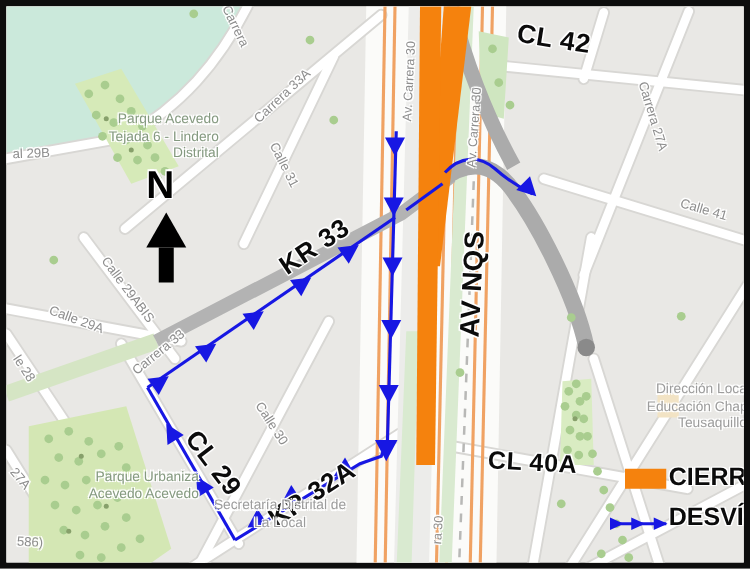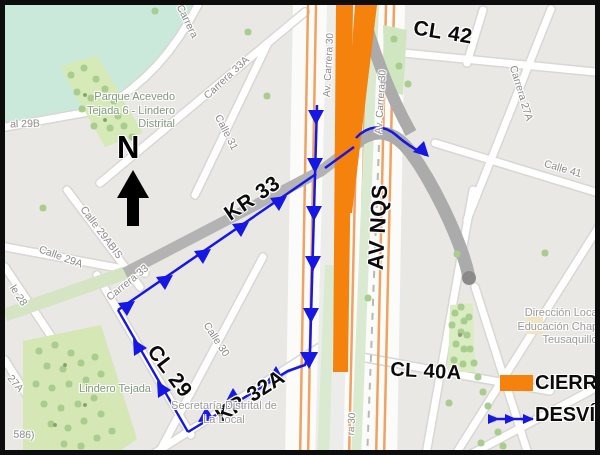--- a/index.html
+++ b/index.html
@@ -261,21 +261,22 @@
   <div class="lbl lbl-road" style="left:323px;top:60px;--r:-87deg;font-size:10px">Av. Carrera 30</div>
   <div class="lbl lbl-road" style="left:375px;top:97px;--r:-86deg;font-size:10px">Av. Carrera 30</div>
   <div class="lbl lbl-road" style="left:346px;top:419px;--r:-86deg;font-size:10px">ra 30</div>
 
   <div class="lbl lbl-park" style="left:126px;top:105px">
     <div>Parque Acevedo</div>
     <div>Tejada 6 - Lindero</div>
     <div>Distrital</div>
   </div>
   <div class="lbl lbl-park" style="left:110px;top:384px">
-    <div>Lindero Tejada</div>
+    <div>Parque Urbaniza</div>
+    <div>Acevedo Acevedo</div>
   </div>
   <div class="lbl lbl-poi" style="left:219px;top:407px">
     <div>Secretaría Distrital de</div>
     <div>La Local</div>
   </div>
   <div class="lbl lbl-poi" style="left:565px;top:321px">
     <div>Dirección Local de</div>
     <div>Educación Chapinero</div>
     <div>Teusaquillo</div>
   </div>

